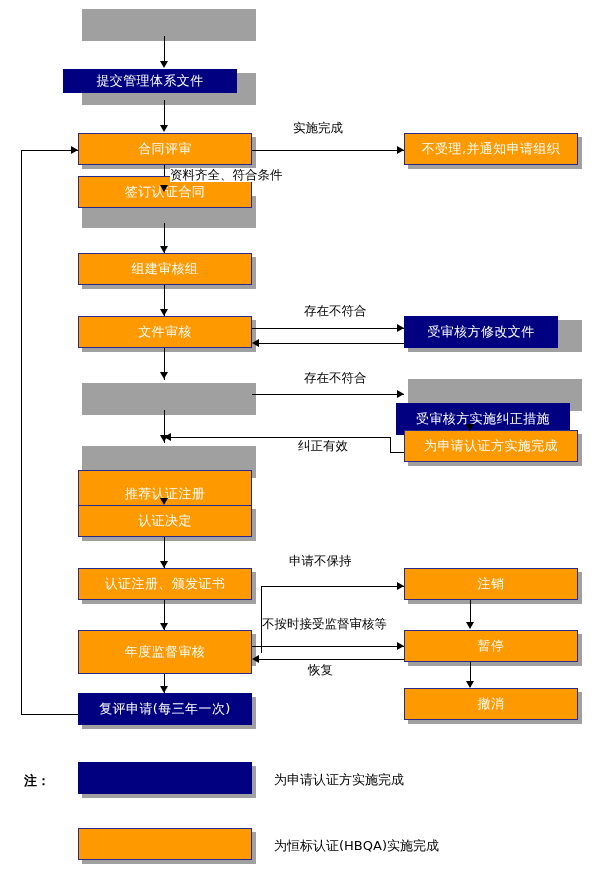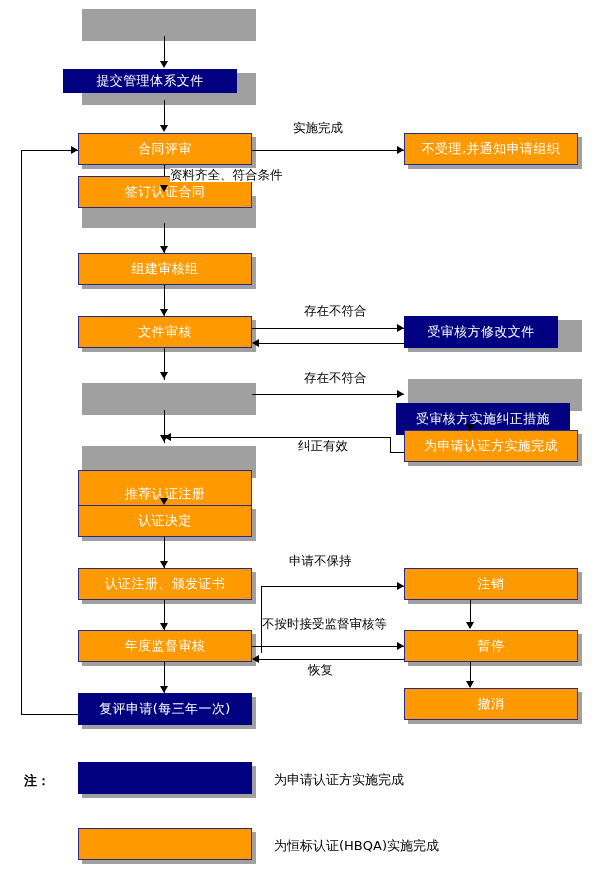--- a/index.html
+++ b/index.html
@@ -216,21 +216,21 @@
   <div class="box orange" style="left:78px;  top:176px; width:174px; height:32px;text-align:center;">签订认证合同</div>
   <div class="box orange" style="left:78px;  top:253px; width:174px; height:32px;text-align:right;">组建审核组</div>
   <div class="box orange" style="left:78px;  top:316px; width:174px; height:32px;">文件审核</div>
   <div class="box navy" style="left:404px; top:316px; width:154px; height:32px;">受审核方修改文件</div>
   <div class="box navy" style="left:396px; top:375px; width:174px; height:32px;margin-top:28px;">受审核方实施纠正措施</div>
   <div class="box orange" style="left:404px; top:430px; width:174px; height:32px;">为申请认证方实施完成</div>
   <div class="box orange" style="left:78px;  top:442px; width:174px; height:48px;margin-top:28px;">推荐认证注册</div>
   <div class="box orange" style="left:78px;  top:505px; width:174px; height:32px;">认证决定</div>
   <div class="box orange" style="left:78px;  top:568px; width:174px; height:32px;">认证注册、颁发证书</div>
   <div class="box orange" style="left:404px; top:568px; width:174px; height:32px;">注销</div>
-  <div class="box orange" style="left:78px;  top:630px; width:174px; height:32px;">年度监督审核</div>
+  <div class="box orange" style="left:78px;  top:630px; width:174px; height:44px;">年度监督审核</div>
   <div class="box orange" style="left:404px; top:630px; width:174px; height:32px;">暂停</div>
   <div class="box navy" style="left:78px;  top:693px; width:174px; height:32px;">复评申请(每三年一次)</div>
   <div class="box orange" style="left:404px; top:688px; width:174px; height:32px;">撤消</div>
 
   <div class="lbl" style="left:293px; top:121px;">实施完成</div>
   <div class="lbl" style="left:170px; top:168px;">资料齐全、符合条件</div>
   <div class="lbl" style="left:304px; top:304px;">存在不符合</div>
   <div class="lbl" style="left:304px; top:371px;">存在不符合</div>
   <div class="lbl" style="left:298px; top:439px;">纠正有效</div>
   <div class="lbl" style="left:289px; top:554px;">申请不保持</div>

